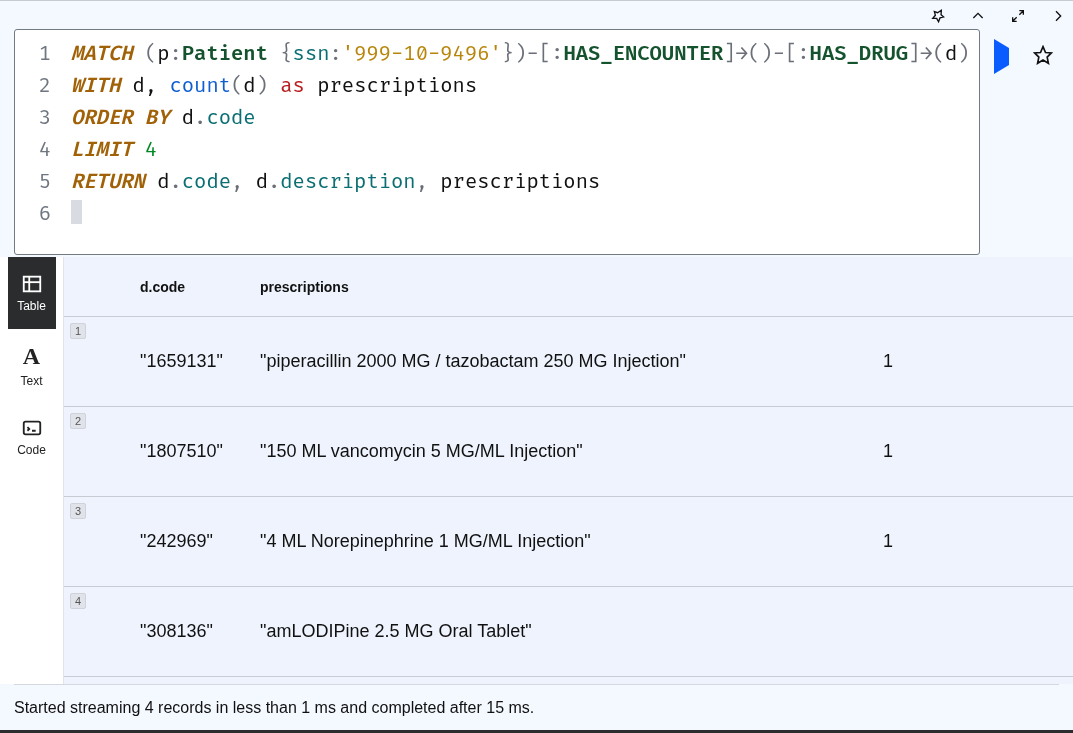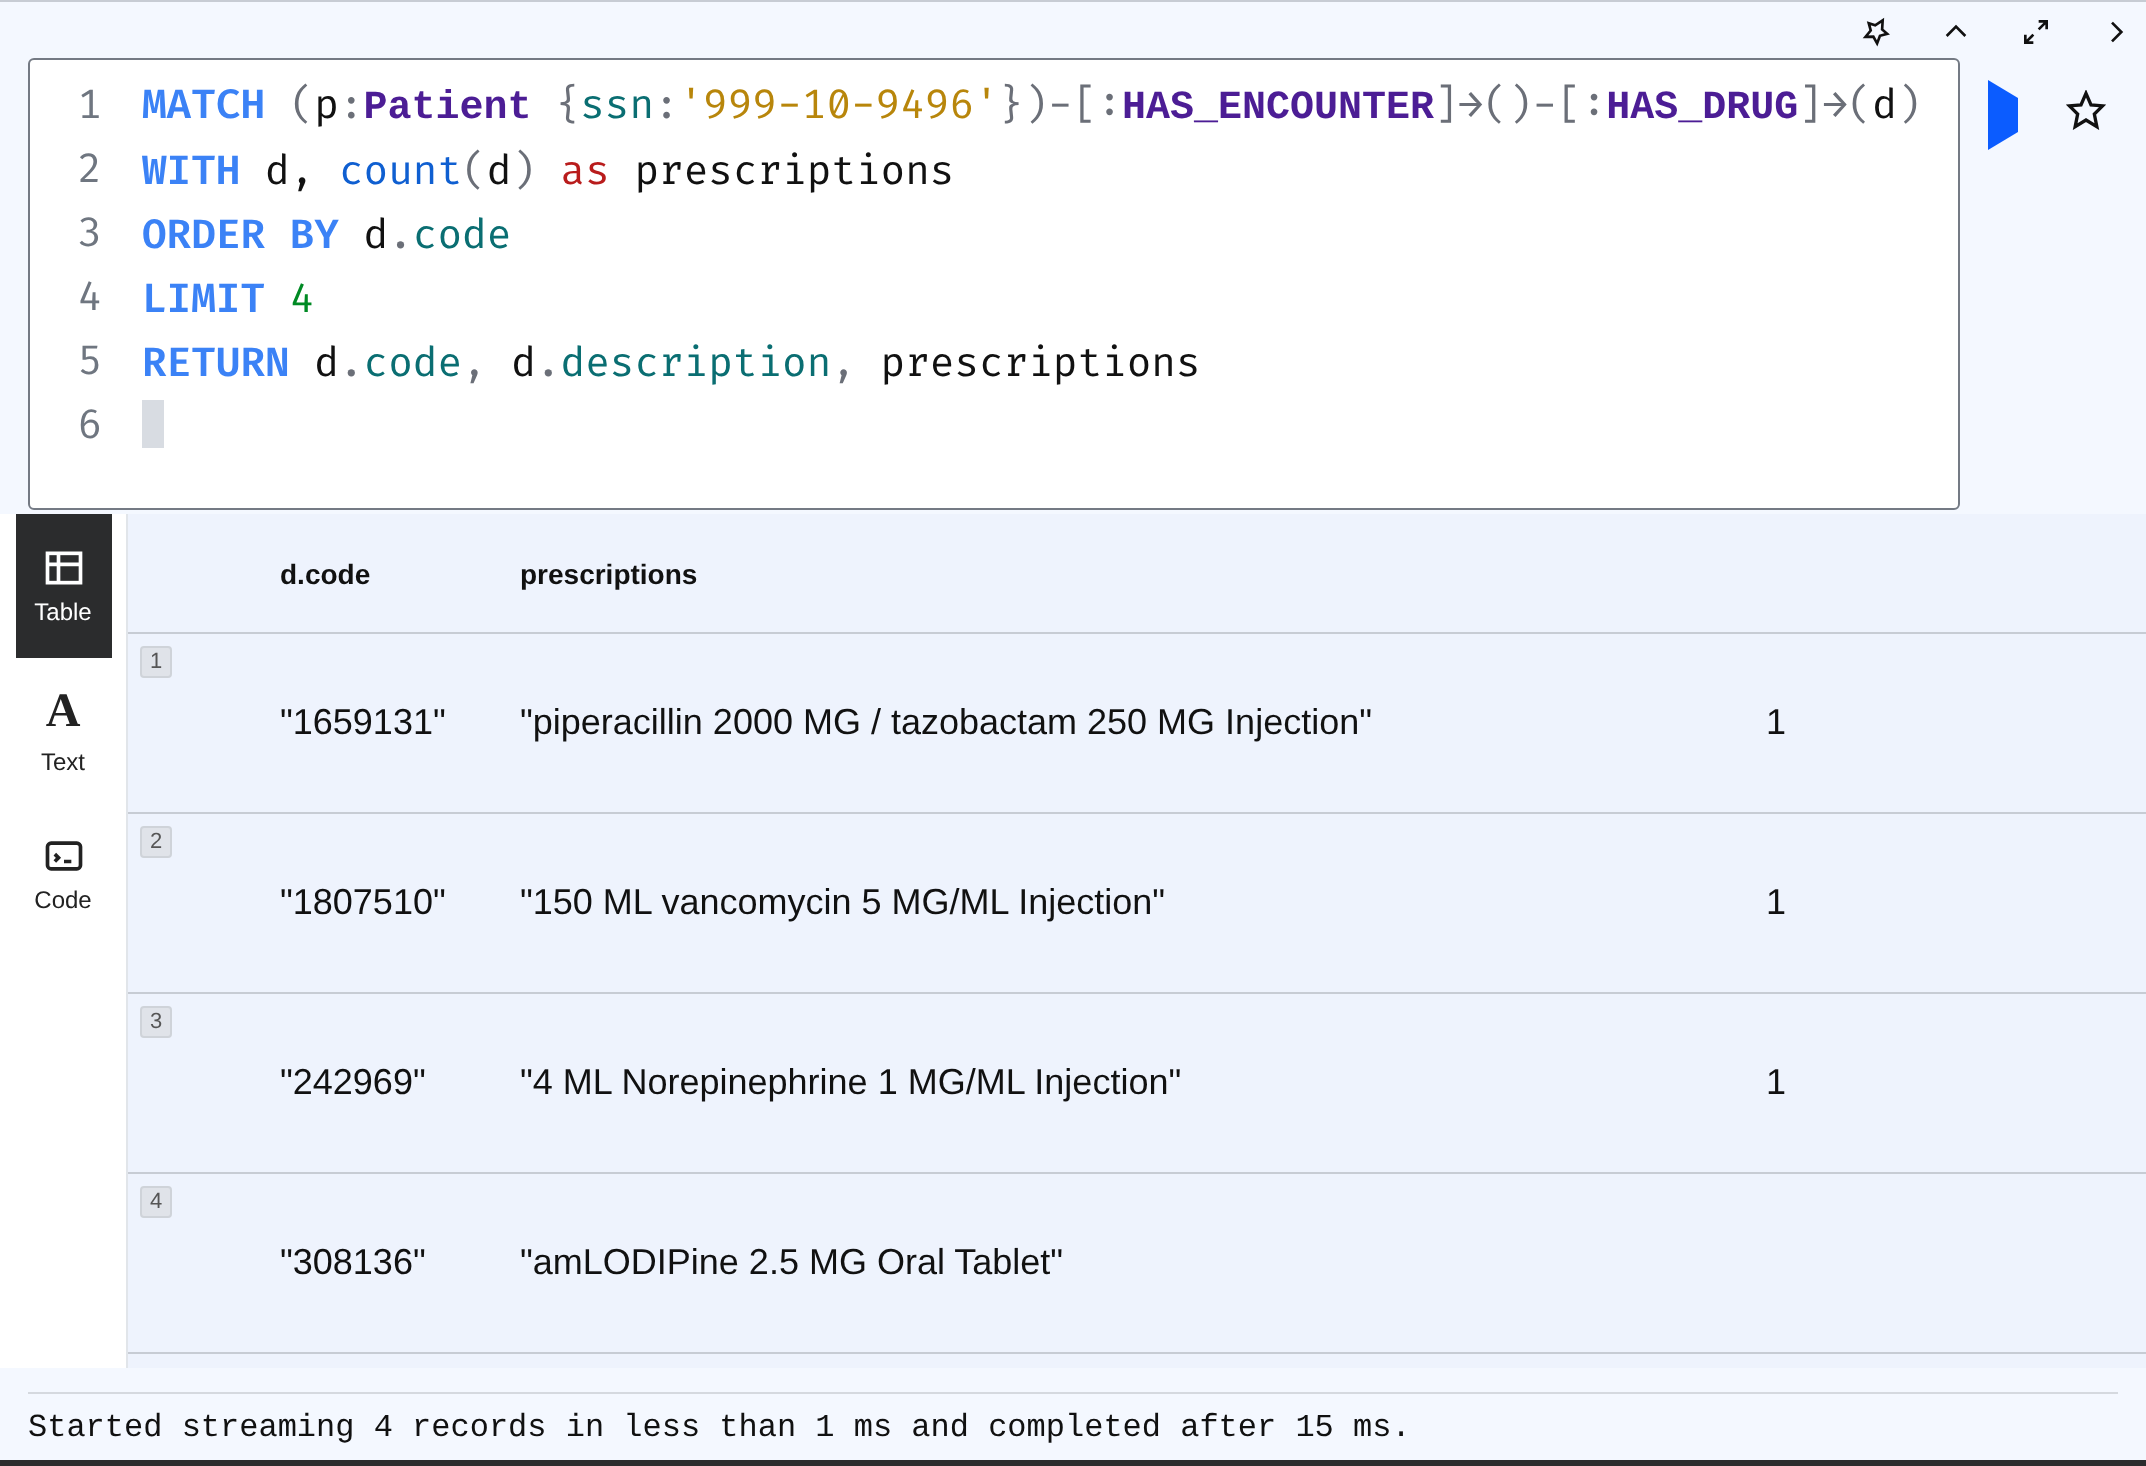--- a/index.html
+++ b/index.html
@@ -5,23 +5,23 @@
   * { box-sizing: border-box; margin: 0; padding: 0; }
   html, body { width: 1073px; height: 733px; font-family: -apple-system, BlinkMacSystemFont, "Segoe UI", Helvetica, Arial, sans-serif; background:#f4f6fb; color:#111; overflow:hidden;}
   .root { position:relative; width:100%; height:100%; background:#f4f8ff; border:1px solid #c7ccd4; border-left:none; border-right:none; border-bottom:3px solid #2b2c2d;}
   
   .top-icons { position:absolute; top:6px; right:6px; display:flex; gap:22px; align-items:center; color:#111;}
   .top-icons .ico { width:18px; height:18px; display:flex; align-items:center; justify-content:center; cursor:pointer; }
   
   .editor-wrap { position:absolute; top:28px; left:14px; width:966px; height:226px; background:#fff; border:1px solid #747a84; border-radius:3px; }
   .gutter { position:absolute; top:8px; left:0; width:46px; bottom:8px; text-align:right; padding-right:10px; font-family: "Fira Code", Menlo, Consolas, monospace; font-size:20px; line-height:32px; color:#6f7680;}
   .code { position:absolute; top:8px; left:56px; right:8px; bottom:8px; font-family: "Fira Code", Menlo, Consolas, monospace; font-size:20px; line-height:32px; white-space:pre-wrap; word-break:break-word; }
-  .kw { color:#3b82f6; font-weight:600;}        
+  .kw { color:#a16207; font-weight:600;font-style:italic;}        
   .as { color:#b91c1c; }
-  .lbl { color:#4c1d95; font-weight:600;font-family:Liberation Mono, monospace;}        
+  .lbl { color:#14532d; font-weight:600;}        
   .prop { color:#0a6e72;}                        
   .str { color:#b8860b;text-align:center;}                         
   .fn  { color:#0f5fd1;}                         
   .num { color:#008a24;}                         
   .punc { color:#6b6f78;}
   .var { color:#111;}
   .cursor-block { display:inline-block; width:11px; height:24px; background:#d8dce2; vertical-align:-4px;}
   
   .side-icons { position:absolute; top:44px; left:994px; right:10px; display:flex; flex-direction:row; gap:24px; align-items:center; justify-content:flex-start;}
   .side-icons .ico { cursor:pointer;}
@@ -33,21 +33,21 @@
   .viewbtn.active { background:#2b2c2d; color:#fff;}
   .viewbtn svg { width:22px; height:22px;}
   .results-body { flex:1; display:flex; flex-direction:column; background:#eef3fd;}
   .thead { display:flex; height:60px; align-items:center; font-weight:700; color:#111; font-size:14px; border-bottom:1px solid #c7ccd4;}
   .col-idx { width:26px; }
   .col-code { width:170px; padding-left:50px;}
   .col-desc { flex:1; }
   .col-pres { width:190px; }
   .row { position:relative; display:flex; height:90px; align-items:center; font-size:18px; color:#111; border-bottom:1px solid #c7ccd4;}
   .row .badge { position:absolute; top:6px; left:6px; font-size:11px; color:#555; background:#e0e3e9; border:1px solid #cfd3d9; border-radius:2px; padding:0 4px; line-height:14px;}
-  .status { position:absolute; left:14px; bottom:0; height:34px; right:14px; display:flex; align-items:center; font-size:16px; color:#111; border-top:1px solid #d5d9df;font-family:Liberation Mono, monospace;}
+  .status { position:absolute; left:14px; bottom:0; height:46px; right:14px; display:flex; align-items:center; font-size:16px; color:#111; border-top:1px solid #d5d9df;}
   .icon-svg { width:16px; height:16px; stroke:#111; stroke-width:2; fill:none; }
 </style>
 </head>
 <body>
 <div class="root">
 
 <div class="top-icons">
   <span class="ico">
     <svg class="icon-svg" viewBox="0 0 24 24">
           <path d="M12 2l3 6 5 1-4 4 1 6-5-3-5 3 1-6-4-4 5-1z" transform="rotate(30 12 12)"></path>

